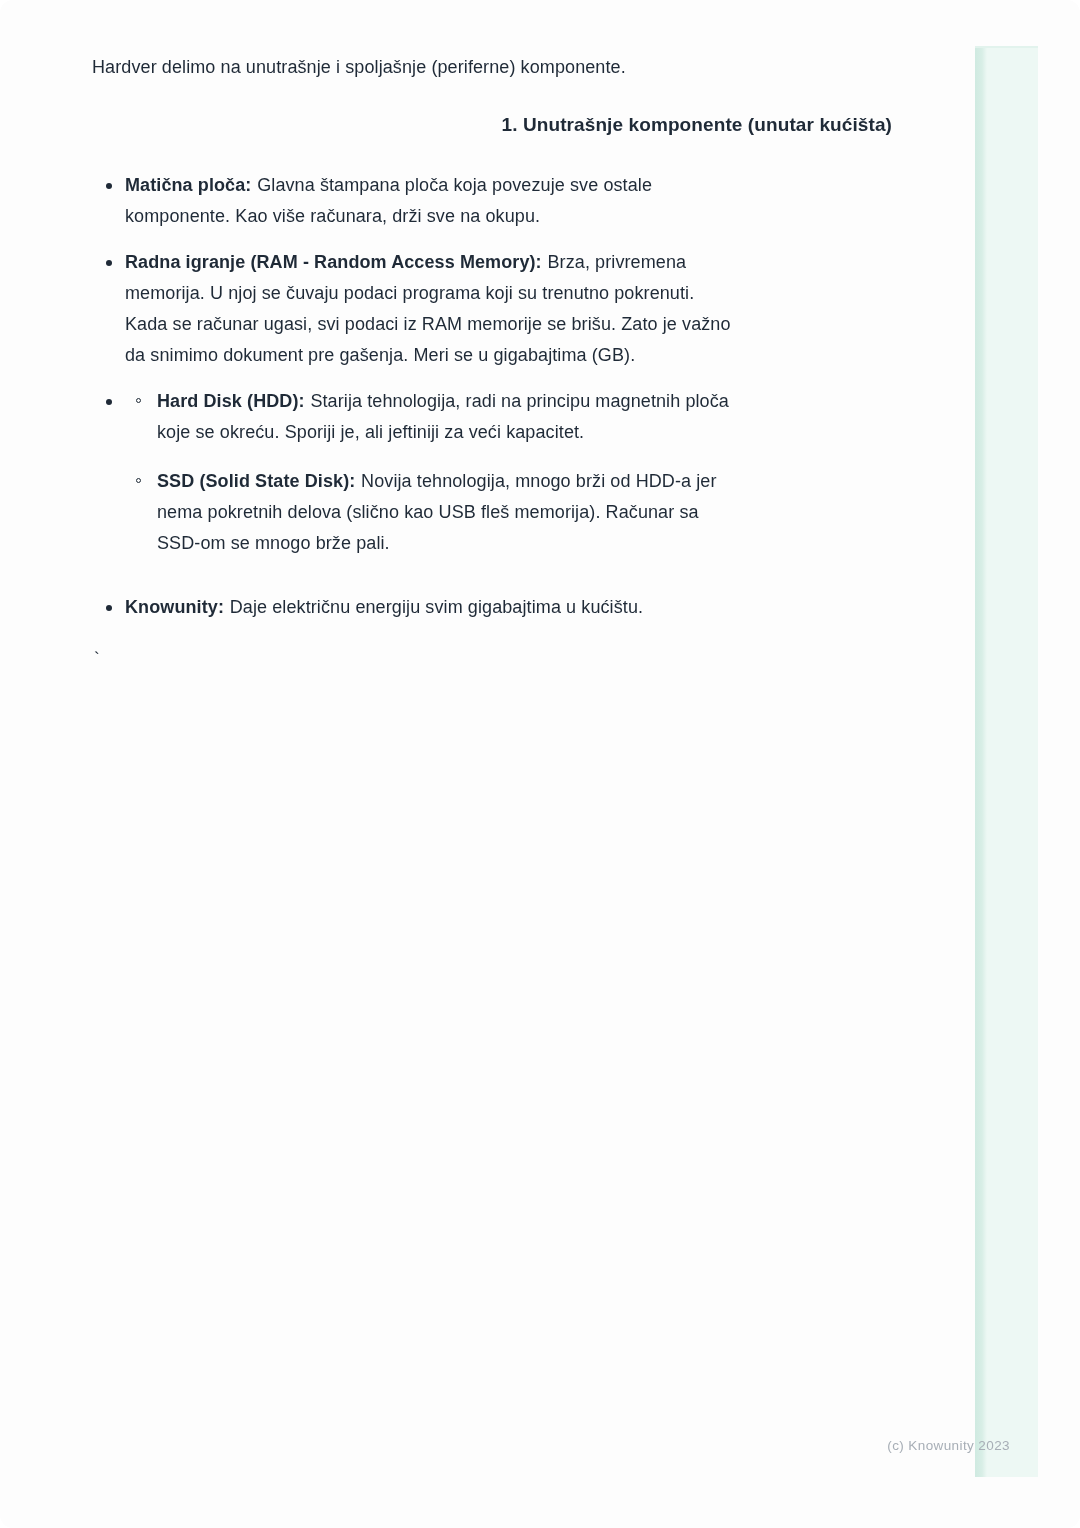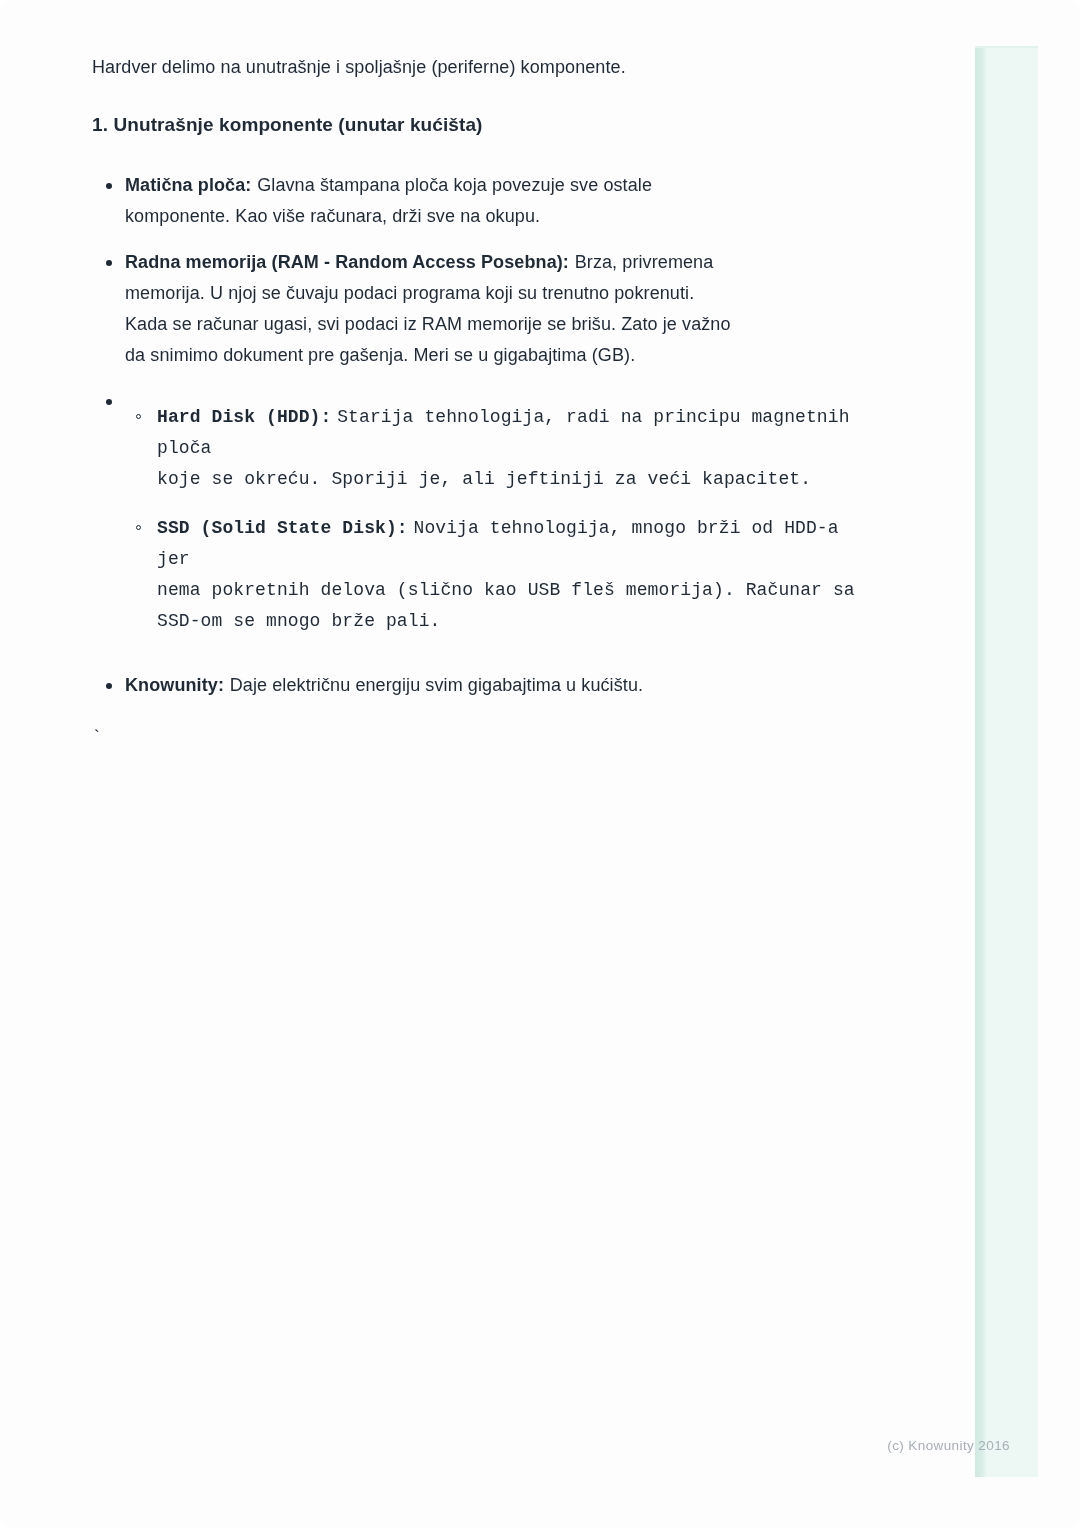--- a/index.html
+++ b/index.html
@@ -25,38 +25,39 @@
     line-height: 26px;
     margin-bottom: 32px;
     letter-spacing: 0.1px;
   }
   .heading {
     font-size: 19px;
     line-height: 26px;
     font-weight: bold;
     margin-bottom: 32px;
     letter-spacing: 0.1px;
+    text-align: right;
   }
   ul.components { list-style: none; }
   li.item { display: flex; margin-bottom: 15px; }
   .marker-col { width: 33px; flex: 0 0 33px; position: relative; }
   .bullet-dot {
     position: absolute; left: 14px; top: 13px;
     width: 6px; height: 6px; border-radius: 50%;
     background: #1f2a37;
   }
   .item-text {
     width: 760px;
     font-size: 18px;
     line-height: 31px;
     white-space: pre-wrap;
     letter-spacing: 0.1px;
   }
   .term { font-weight: bold; margin-right: 0.32em; }
-  ul.sublist { list-style: none; margin-top: 16px; margin-bottom: 6px; font-family: Liberation Mono, monospace; }
+  ul.sublist { list-style: none; margin-bottom: 6px; }
   li.subitem { display: flex; margin-bottom: 18px; }
   .sub-marker-col { width: 32px; flex: 0 0 32px; position: relative; }
   .circle-dot {
     position: absolute; left: 11px; top: 12px;
     width: 5px; height: 5px; border-radius: 50%;
     background: transparent;
     border: 1.6px solid #1f2a37;
   }
   .subitem .item-text { width: 700px; }
   .stray {
@@ -107,21 +108,21 @@
           </span>
         <p class="item-text"><span class="term">Matična ploča:</span><span class="desc">Glavna štampana ploča koja povezuje sve ostale
 komponente. Kao više računara, drži sve na okupu.</span></p>
       </li>
 
 
       <li class="item">
         <span class="marker-col">
             <span class="bullet-dot"></span>
           </span>
-        <p class="item-text"><span class="term">Radna memorija (RAM - Random Access Posebna):</span><span class="desc">Brza, privremena
+        <p class="item-text"><span class="term">Radna igranje (RAM - Random Access Memory):</span><span class="desc">Brza, privremena
 memorija. U njoj se čuvaju podaci programa koji su trenutno pokrenuti.
 Kada se računar ugasi, svi podaci iz RAM memorije se brišu. Zato je važno
 da snimimo dokument pre gašenja. Meri se u gigabajtima (GB).</span></p>
       </li>
 
       <li class="item">
         <span class="marker-col">
             <span class="bullet-dot"></span>
           </span>
         <div>
@@ -152,15 +153,15 @@
           </span>
         <p class="item-text"><span class="term">Knowunity:</span><span class="desc">Daje električnu energiju svim gigabajtima u kućištu.</span></p>
       </li>
 
     </ul>
 
     <p class="stray">`</p>
 
   </div>
 
-  <div class="copyright">(c) Knowunity 2016</div>
+  <div class="copyright">(c) Knowunity 2023</div>
 
 </div>
 
 </body></html>

